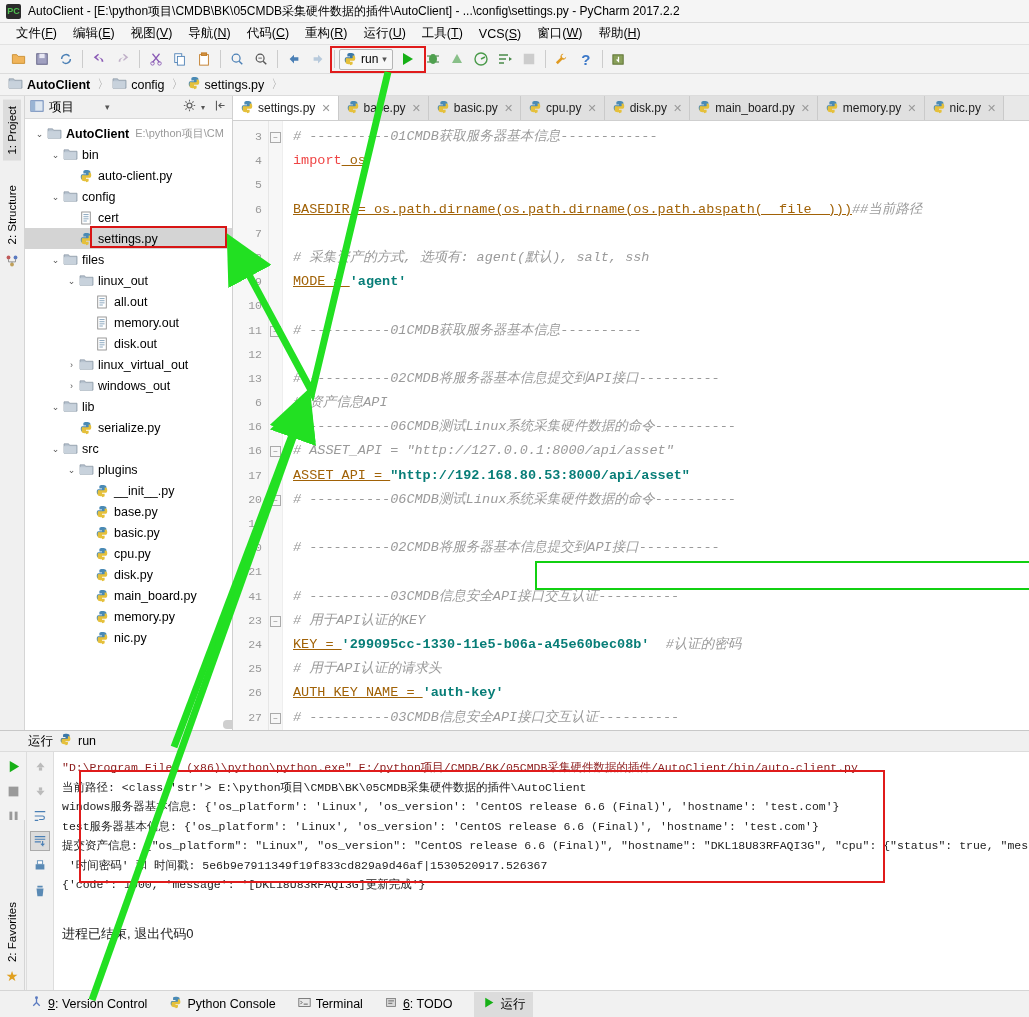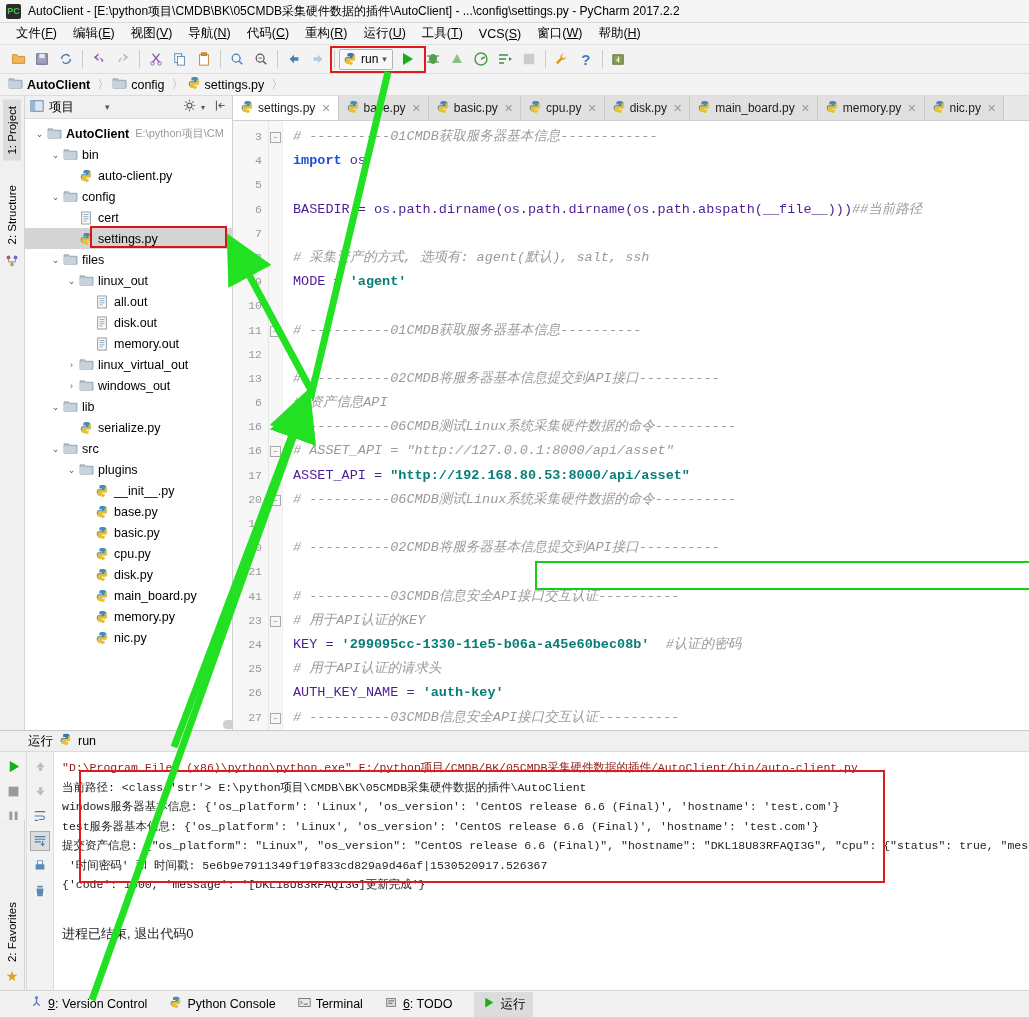--- a/index.html
+++ b/index.html
@@ -129,23 +129,23 @@
   .gutter div{ height:24.2px; line-height:24.2px;}
   .foldcol { width:14px; background:#f7f7f7; border-right:1px solid #eee; flex:none; padding-top:4px;}
   .foldcol div { height:24.2px; line-height:24.2px; text-align:center; color:#888; font-size:9px;}
   .code {
     flex:1; padding-top:4px; padding-left:10px;
     font-family:"Liberation Mono", monospace;
     font-size:13.5px; white-space:pre; overflow:hidden;
   }
   .code div{ height:24.2px; line-height:24.2px;}
   .c-com { color:#9a9a9a; font-style:italic;}
-  .c-kw  { color:#1d4ed8; font-weight:bold;}
+  .c-kw  { color:#ef4444; font-weight:normal;}
   .c-str { color:#077d77; font-weight:bold;}
-  .c-txt { color:#4c1d95;}
+  .c-txt { color:#a16207;text-decoration:underline;}
   
   .run-panel { flex:1; display:flex; flex-direction:column; background:#fff; border-top:1px solid #c8c8c8;}
   .run-header {
     height:21px; background:#f0f0f0; display:flex; align-items:center;
     padding-left:28px; gap:6px; font-size:12.5px; border-bottom:1px solid #dcdcdc;
   }
   .run-body { flex:1; display:flex; position:relative; overflow:hidden;}
   .run-tools, .run-tools2 {
     width:27px; background:#f2f2f2; border-right:1px solid #ddd;
     display:flex; flex-direction:column; align-items:center; padding-top:4px; gap:5px;
@@ -519,32 +519,32 @@
           </div>
           <div class="node">
             <span style="width:56px;flex:none;"></span>
             <span class="arrow empty">·</span>
             <span class="ficon">
               <svg width="12" height="14" viewBox="0 0 14 16">
                 <rect x="2" y="1" width="10" height="14" fill="#fff" stroke="#8a8a8a"></rect>
                 <path d="M4 4h6M4 6.5h6M4 9h6M4 11.5h4" stroke="#7a9ab5" stroke-width="1"></path>
               </svg>
             </span>
-            <span style="">disk.out</span>
+            <span style="">memory.out</span>
           </div>
           <div class="node">
             <span style="width:56px;flex:none;"></span>
             <span class="arrow empty">·</span>
             <span class="ficon">
               <svg width="12" height="14" viewBox="0 0 14 16">
                 <rect x="2" y="1" width="10" height="14" fill="#fff" stroke="#8a8a8a"></rect>
                 <path d="M4 4h6M4 6.5h6M4 9h6M4 11.5h4" stroke="#7a9ab5" stroke-width="1"></path>
               </svg>
             </span>
-            <span style="">memory.out</span>
+            <span style="">disk.out</span>
           </div>
           <div class="node">
             <span style="width:40px;flex:none;"></span>
             <span class="arrow">›</span>
             <span class="ficon">
               <svg width="15" height="13" viewBox="0 0 16 14">
                 <path d="M1 2h5l1 1.5h8V12H1z" fill="#b8c4d0" stroke="#8b97a4" stroke-width=".8"></path>
                 <path d="M1 4.5h13V12H1z" fill="#c8d2dc"></path>
               </svg>
             </span>

